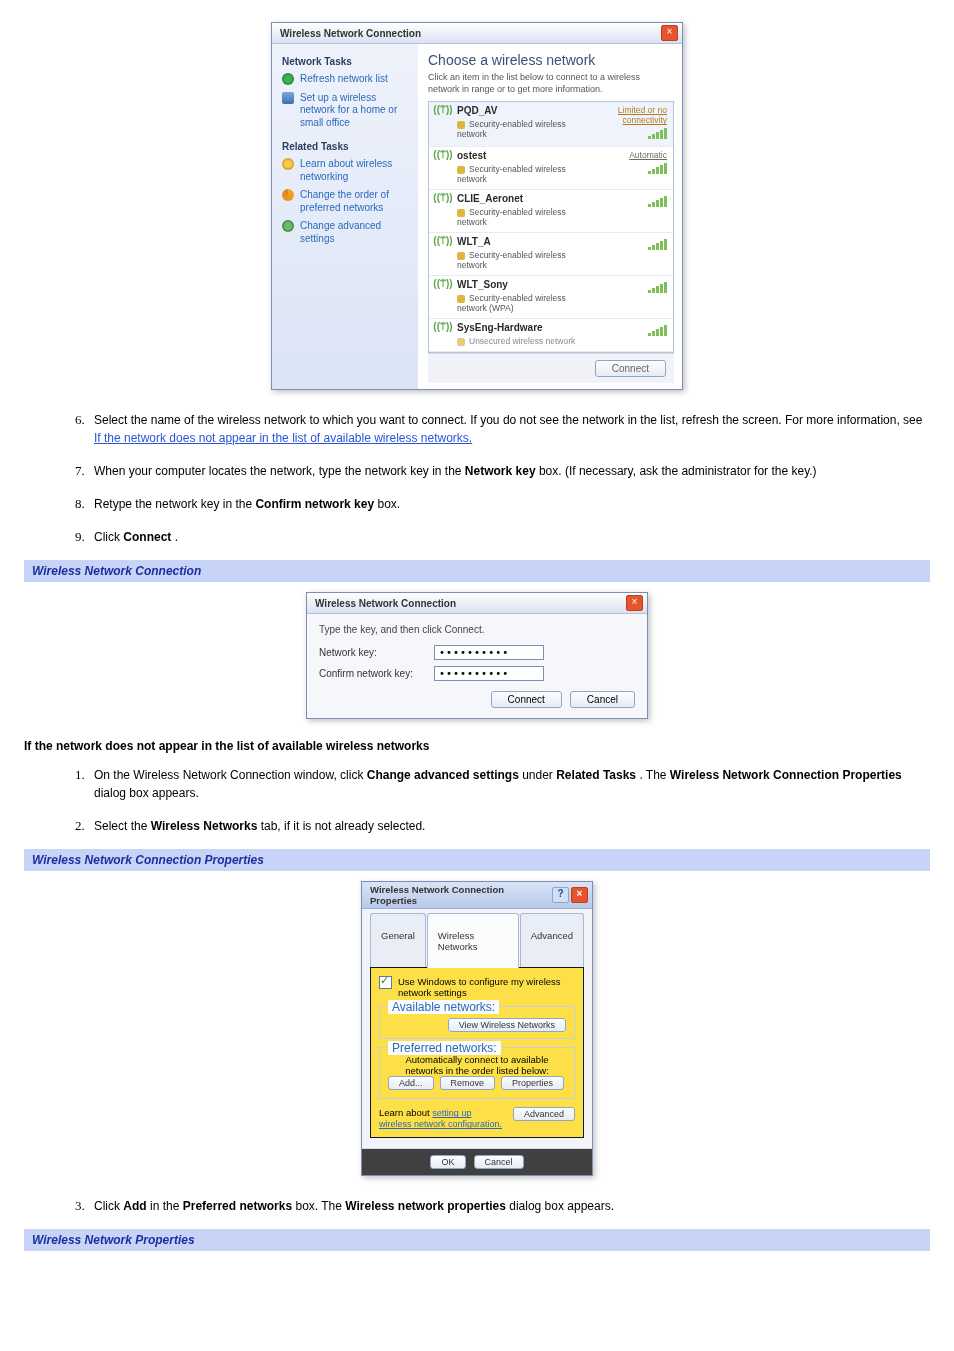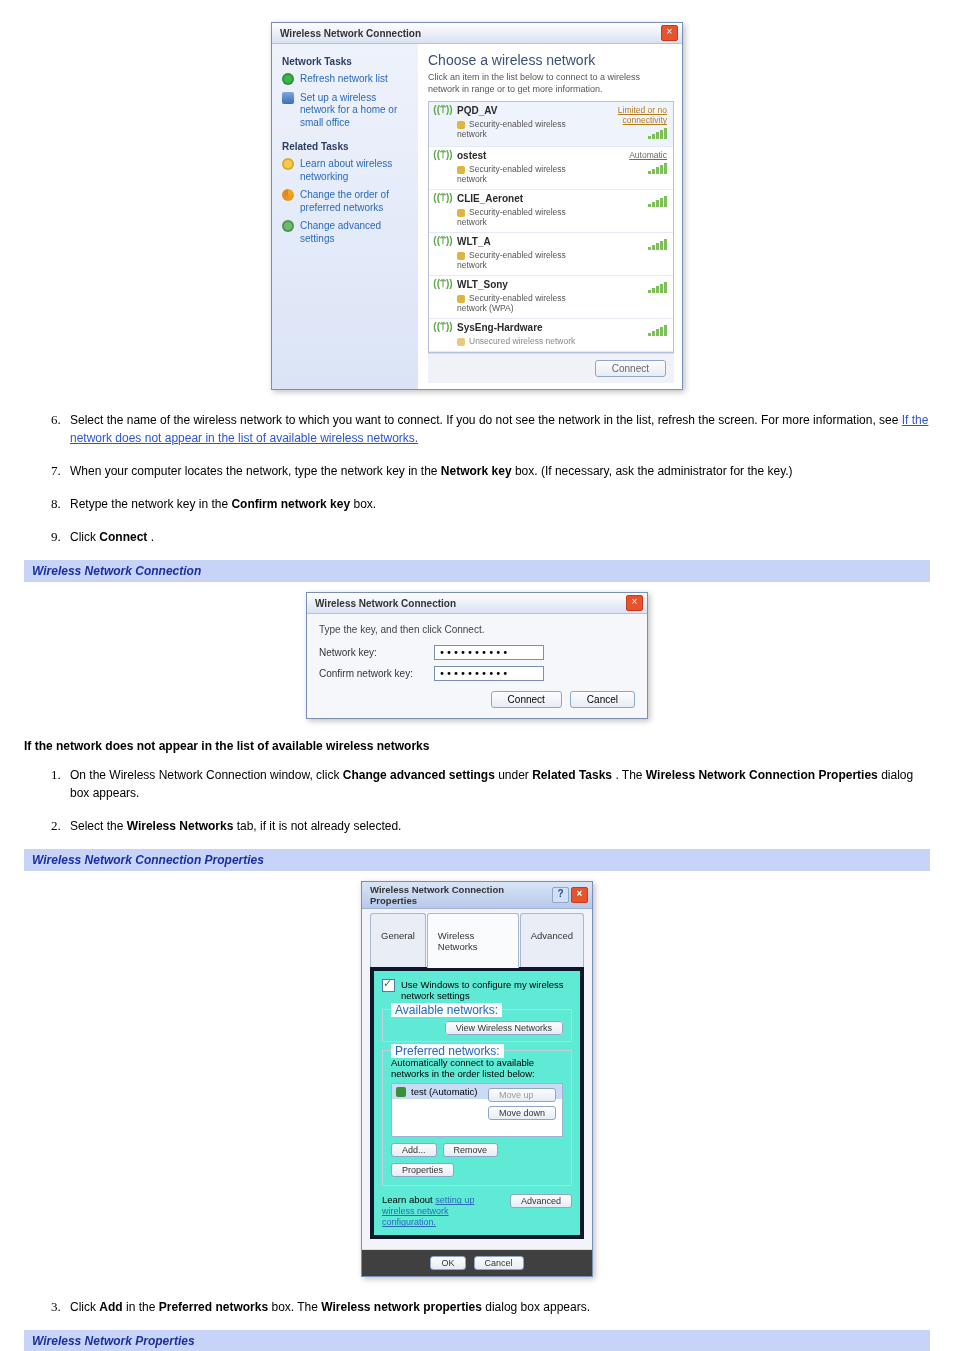--- a/index.html
+++ b/index.html
@@ -12,20 +12,21 @@
   }
   ol.steps {
     list-style: decimal;
     padding-left: 40px;
     margin: 12px 0;
   }
   ol.steps > li {
     margin-bottom: 14px;
     line-height: 1.5;
     padding-left: 6px;
+    margin-left: 24px;
   }
   ol.steps > li::marker {
     font-family: "Times New Roman", serif;
     font-size: 13px;
   }
   strong { font-weight: bold; }
   a.doclink {
     color: #2b55d9;
     text-decoration: underline;
   }
@@ -221,21 +222,21 @@
   .f3-body { padding: 4px 8px 10px 8px; background:#f2f4f9; }
   .f3-tabs { display:flex; gap:1px; margin-bottom:-1px; position:relative; }
   .f3-tab {
     background:#e9edf5; border:1px solid #aab7d0;
     border-bottom:none; padding:16px 10px;
     border-top-left-radius:3px; border-top-right-radius:3px;
     color:#333;
   }
   .f3-tab.active { background:#fafbfd; font-weight:normal; position:relative; z-index:2; }
   .f3-panel {
-    border:4px solid #0f172a; background:#5eead4;
+    border:1px solid #0f172a; background:#fde047;
     padding:8px; position:relative; z-index:1;
   }
   .chk-row { display:flex; gap:6px; align-items:flex-start; margin-bottom:8px; }
   .chk {
     width:11px; height:11px; border:1px solid #5a75a6; background:#fff;
     position:relative; flex-shrink:0;
   }
   .chk.checked::after {
     content:"✓"; position:absolute; top:-3px; left:0;
     font-size:11px; color:#2e7d32;
@@ -523,33 +524,23 @@
           <span>Use Windows to configure my wireless network settings</span>
         </div>
 
         <div class="group">
           <span class="group-title">Available networks:</span>
           <div style="text-align:right; margin-top:6px;">
             <span class="smbtn">View Wireless Networks</span>
           </div>
         </div>
 
-        <div class="group" style="position:relative;">
+        <div class="group" style="position:relative;text-align:center;">
           <span class="group-title">Preferred networks:</span>
           <div>Automatically connect to available networks in the order listed below:</div>
-          <div class="f3-listbox">
-            <div class="f3-listitem">
-              <span class="tiny-icon"></span>
-              <span>test (Automatic)</span>
-            </div>
-            <div class="side-btns">
-              <span class="smbtn dis">Move up</span>
-              <span class="smbtn">Move down</span>
-            </div>
-          </div>
           <div class="btn-row">
             <span class="smbtn">Add...</span>
             <span class="smbtn">Remove</span>
             <span class="smbtn">Properties</span>
           </div>
         </div>
 
         <div style="display:flex; justify-content:space-between; align-items:flex-start; gap:8px;">
           <div style="max-width:140px;">
             <span>Learn about </span>

